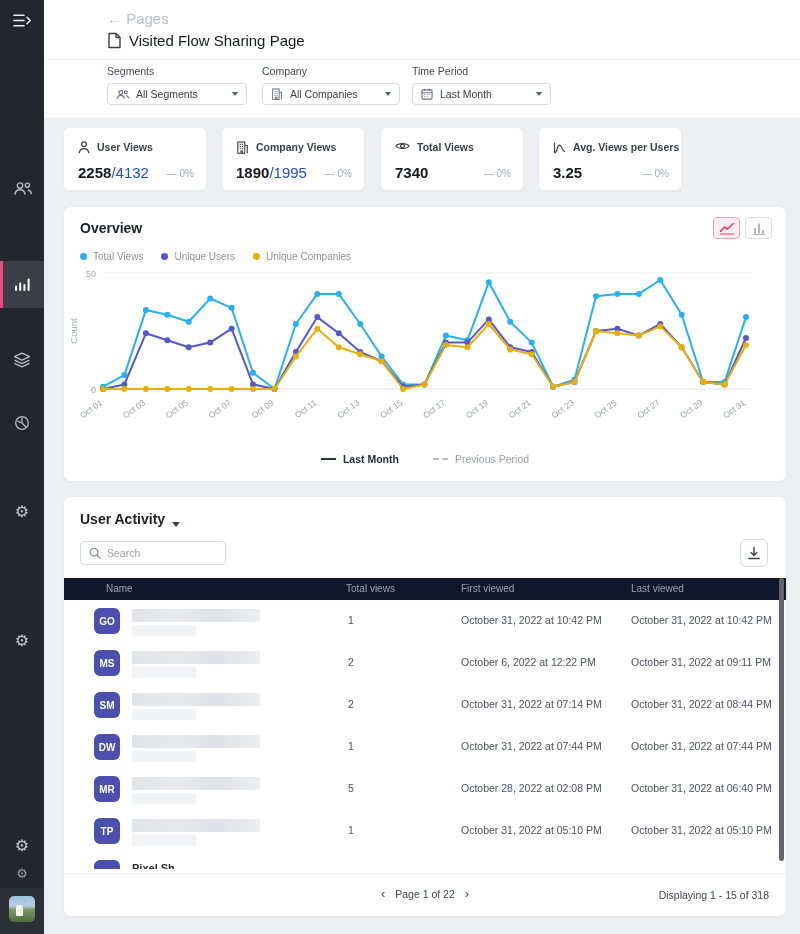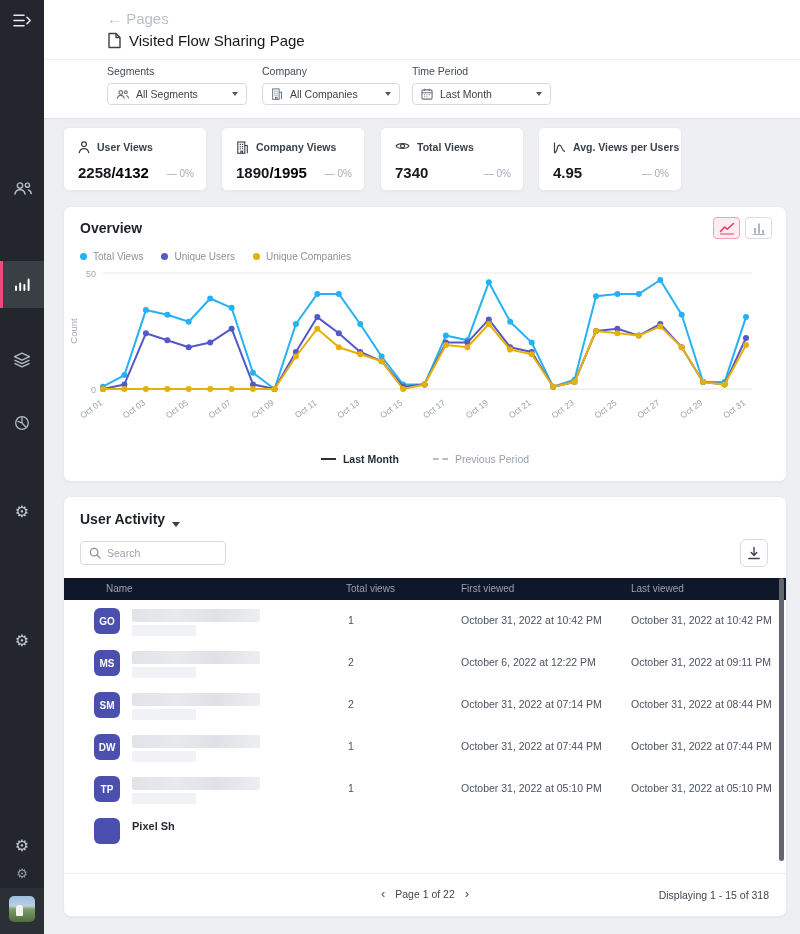--- a/index.html
+++ b/index.html
@@ -30,21 +30,21 @@
   .filter-label{font-size:10.5px;font-weight:normal;color:#434b56;margin-bottom:6px}
   .select{display:flex;align-items:center;gap:7px;height:22px;border:1px solid #d7dbe1;border-radius:4px;background:#fff;padding:8px 8px;cursor:pointer;color:#3c434d;font-size:10.5px}
   .select .caret{margin-left:auto}
   .caret{width:0;height:0;border-left:3.5px solid transparent;border-right:3.5px solid transparent;border-top:4.5px solid #555c66}
 
   
   .stat-card{position:absolute;top:127px;width:144px;height:64px;background:#fff;border:1px solid #e9ebee;border-radius:6px;box-shadow:0 1px 2px rgba(20,24,31,.04)}
   .stat-head{position:absolute;left:14px;top:13px;display:flex;align-items:flex-start;gap:7px;color:#3a4149}
   .stat-label{font-size:10.5px;font-weight:bold;color:#3a4149;white-space:nowrap}
   .stat-value{position:absolute;left:14px;top:36px;font-size:15px;font-weight:bold;color:#15181d}
-  .stat-secondary{font-weight:bold;color:#000000}
+  .stat-secondary{font-weight:normal;color:#1d4ed8}
   .stat-delta{position:absolute;right:12px;top:40px;font-size:10px;color:#a6adb6}
 
   
   .panel{position:absolute;left:63px;width:724px;background:#fff;border:1px solid #e9ebee;border-radius:8px;box-shadow:0 1px 2px rgba(20,24,31,.04)}
   #overview{top:206px;height:276px}
   #activity{top:496px;height:421px}
   .panel-title{position:absolute;left:16px;top:13px;font-size:14px;font-weight:bold;color:#1c2127}
 
   .toggles{position:absolute;right:14px;top:10px;display:flex;gap:5px}
   .toggle{width:27px;height:22px;border-radius:4px;display:flex;align-items:center;justify-content:center;cursor:pointer}
@@ -237,21 +237,21 @@
   <div class="stat-delta">—  0%</div>
 </div>
 <div class="stat-card" style="left:538px">
   <div class="stat-head">
     <svg width="13" height="13" viewBox="0 0 13 13" fill="none" stroke="currentColor" stroke-width="1.2">
       <path d="M1.5 1.5v10.3"></path>
         <path d="M1.5 11.8c3.3 0 2-7.6 4.9-7.6 2.9 0 1.8 5.4 5.6 6.4"></path>
     </svg>
     <span class="stat-label">Avg. Views per Users</span>
   </div>
-  <div class="stat-value"><span>4.95</span><span class="stat-secondary"></span></div>
+  <div class="stat-value"><span>3.25</span><span class="stat-secondary"></span></div>
   <div class="stat-delta">—  0%</div>
 </div>
 
 <section class="panel" id="overview">
   <div class="panel-title">Overview</div>
   <div class="toggles">
     <div class="toggle active">
       <svg width="16" height="13" viewBox="0 0 16 13" fill="none" stroke="#e0446c" stroke-width="1.6" stroke-linecap="round" stroke-linejoin="round">
         <path d="M1.5 9.5 5.5 5l2.8 2.2L14.5 1.5"></path>
           <path d="M1.5 12h13" stroke-width="1.2"></path>
@@ -464,20 +464,28 @@
   </div>
         <div class="trow">
     <div class="avatar">DW</div>
     <div class="bar1"></div>
     <div class="bar2"></div>
     <span class="cell cell-tv">1</span>
     <span class="cell cell-fv">October 31, 2022 at 07:44 PM</span>
     <span class="cell cell-lv">October 31, 2022 at 07:44 PM</span>
   </div>
         <div class="trow">
+    <div class="avatar">MR</div>
+    <div class="bar1"></div>
+    <div class="bar2"></div>
+    <span class="cell cell-tv">5</span>
+    <span class="cell cell-fv">October 28, 2022 at 02:08 PM</span>
+    <span class="cell cell-lv">October 31, 2022 at 06:40 PM</span>
+  </div>
+        <div class="trow">
     <div class="avatar">TP</div>
     <div class="bar1"></div>
     <div class="bar2"></div>
     <span class="cell cell-tv">1</span>
     <span class="cell cell-fv">October 31, 2022 at 05:10 PM</span>
     <span class="cell cell-lv">October 31, 2022 at 05:10 PM</span>
   </div>
         <div class="trow">
           <div class="avatar"></div>
           <span class="partial-name">Pixel Sh</span>

